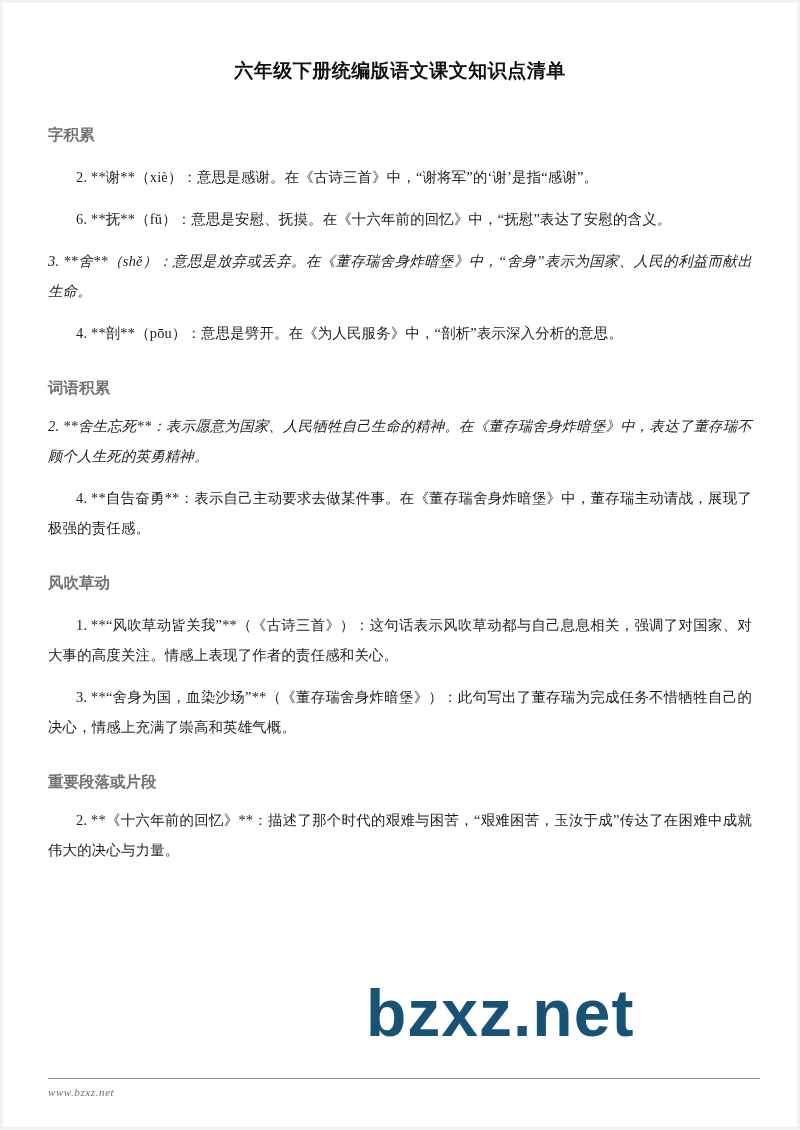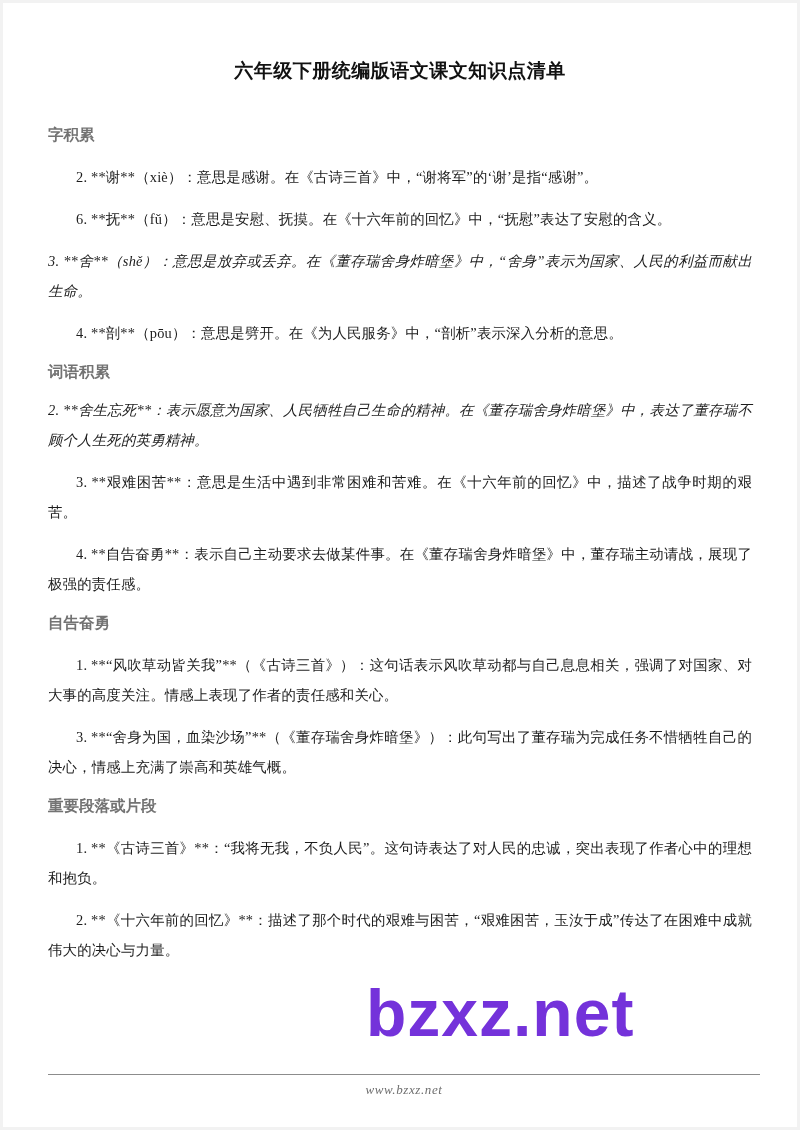--- a/index.html
+++ b/index.html
@@ -40,21 +40,21 @@
 
   
   .watermark {
     position: absolute;
     left: 366px;
     top: 975px;
     font-family: "Liberation Sans", "DejaVu Sans", sans-serif;
     font-size: 66px;
     font-weight: bold;
     letter-spacing: 1px;
-    color: #6d28d9;
+    color: #0c4a6e;
     opacity: 0.95;
     z-index: 0;
     user-select: none;
     white-space: nowrap;
   }
 
   .content {
     position: relative;
     z-index: 2;
   }
@@ -73,21 +73,21 @@
   
   .section-heading {
     font-family: "Liberation Sans", "DejaVu Sans", sans-serif;
     font-size: 15.5px;
     font-weight: bold;
     color: #737373;
     margin: 0;
     padding: 0;
   }
   .sec-gap-1 { margin-top: 41px; }
-  .sec-gap   { margin-top: 14px; }
+  .sec-gap   { margin-top: 30px; }
 
   
   .item {
     font-size: 14.4px;
     line-height: 30px;
     margin: 0;
     padding: 0;
     text-align: justify;
     text-justify: inter-ideograph;
     color: #1c1c1c;
@@ -105,23 +105,23 @@
     right: 40px;
     bottom: 32px;
     z-index: 3;
   }
   .footer-rule {
     border: 0;
     border-top: 1px solid #8c8c8c;
     margin: 0 0 7px 0;
   }
   .footer-url {
-    text-align: center;
+    text-align: left;
     font-style: italic;
-    font-size: 13px;
+    font-size: 11px;
     color: #6e6e6e;
     letter-spacing: 0.6px;
     font-family: "Liberation Serif", "DejaVu Serif", serif;
   }
 </style>
 </head>
 <body>
 
 <div class="page-edge-top"></div>
 <div class="page-edge-bottom"></div>
@@ -137,29 +137,27 @@
     <h1 class="doc-title">六年级下册统编版语文课文知识点清单</h1>
 
     <h2 class="section-heading sec-gap-1">字积累</h2>
     <p class="item indent item-gap-first">2. **谢**（xiè）：意思是感谢。在《古诗三首》中，“谢将军”的‘谢’是指“感谢”。</p>
     <p class="item indent item-gap">6. **抚**（fǔ）：意思是安慰、抚摸。在《十六年前的回忆》中，“抚慰”表达了安慰的含义。</p>
     <p class="item flush item-gap">3. **舍**（shě）：意思是放弃或丢弃。在《董存瑞舍身炸暗堡》中，“舍身”表示为国家、人民的利益而献出生命。</p>
     <p class="item indent item-gap">4. **剖**（pōu）：意思是劈开。在《为人民服务》中，“剖析”表示深入分析的意思。</p>
 
     <h2 class="section-heading sec-gap">词语积累</h2>
     <p class="item flush item-gap">2. **舍生忘死**：表示愿意为国家、人民牺牲自己生命的精神。在《董存瑞舍身炸暗堡》中，表达了董存瑞不顾个人生死的英勇精神。</p>
-    <p class="item indent item-gap">3. **艰难困苦**：意思是生活中遇到非常困难和苦难。在《十六年前的回忆》中，描述了战争时期的艰苦。</p>
     <p class="item indent item-gap">4. **自告奋勇**：表示自己主动要求去做某件事。在《董存瑞舍身炸暗堡》中，董存瑞主动请战，展现了极强的责任感。</p>
 
-    <h2 class="section-heading sec-gap">自告奋勇</h2>
+    <h2 class="section-heading sec-gap">风吹草动</h2>
     <p class="item indent item-gap-first">1. **“风吹草动皆关我”**（《古诗三首》）：这句话表示风吹草动都与自己息息相关，强调了对国家、对大事的高度关注。情感上表现了作者的责任感和关心。</p>
     <p class="item indent item-gap">3. **“舍身为国，血染沙场”**（《董存瑞舍身炸暗堡》）：此句写出了董存瑞为完成任务不惜牺牲自己的决心，情感上充满了崇高和英雄气概。</p>
 
     <h2 class="section-heading sec-gap">重要段落或片段</h2>
-    <p class="item indent item-gap-first">1. **《古诗三首》**：“我将无我，不负人民”。这句诗表达了对人民的忠诚，突出表现了作者心中的理想和抱负。</p>
     <p class="item indent item-gap">2. **《十六年前的回忆》**：描述了那个时代的艰难与困苦，“艰难困苦，玉汝于成”传达了在困难中成就伟大的决心与力量。</p>
 
   </div>
 
   <div class="footer">
     <hr class="footer-rule">
     <div class="footer-url">www.bzxz.net</div>
   </div>
 
 </div>

